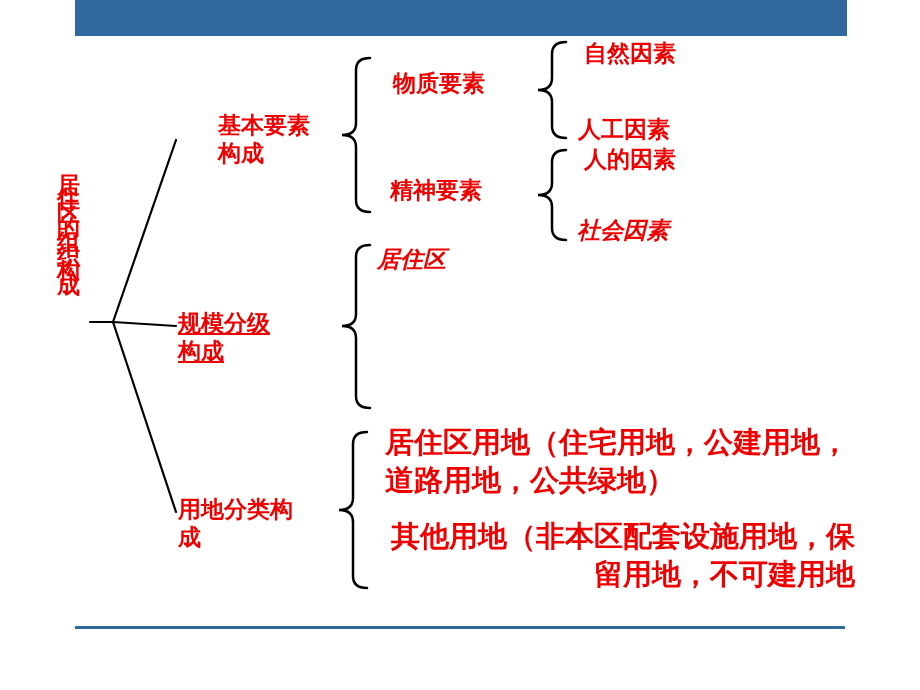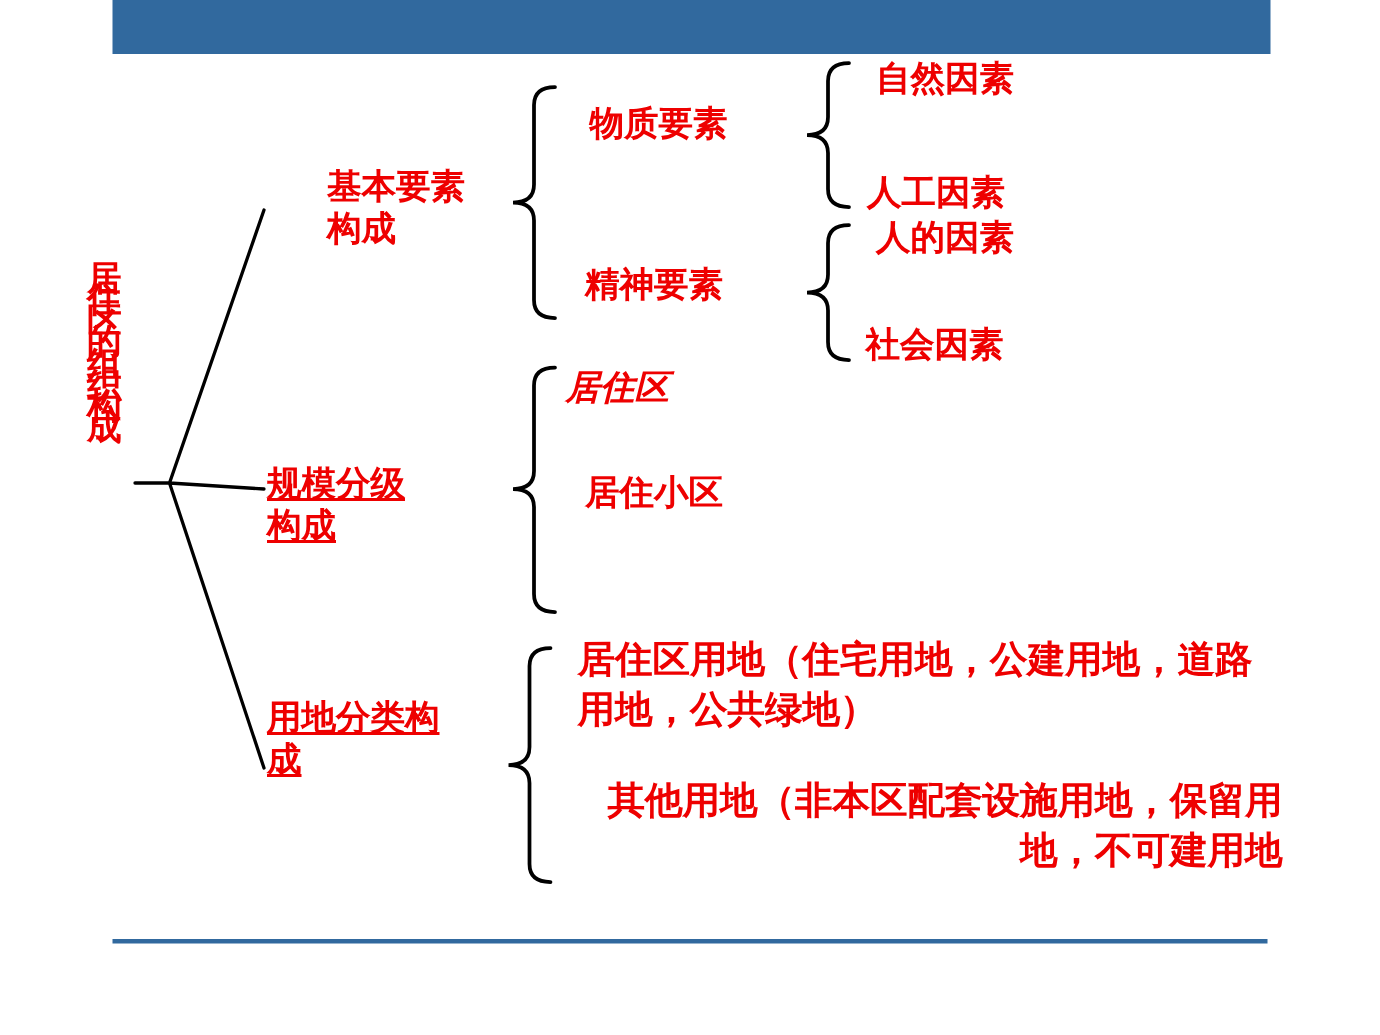--- a/index.html
+++ b/index.html
@@ -56,21 +56,21 @@
     top: 156px;
     color: #ee0000;
     font-size: 23px;
     writing-mode: vertical-rl;
     text-orientation: upright;
     letter-spacing: 14px;
   }
   .land-block {
     position: absolute;
     color: #ee0000;
-    font-size: 25px;
+    font-size: 29px;
     line-height: 1.32;
     width: 470px;
     white-space: normal;
     word-break: break-all;
   }
 </style>
 </head>
 <body>
 
 <div class="slide">
@@ -99,30 +99,29 @@
   <div class="node" style="left:393px; top:70px;">物质要素</div>
 
   <div class="node" style="left:584px; top:40px;">自然因素</div>
 
   <div class="node" style="left:578px; top:116px;">人工因素</div>
 
   <div class="node" style="left:390px; top:177px;">精神要素</div>
 
   <div class="node" style="left:570px; top:146px;margin-left:14px;">人的因素</div>
 
-  <div class="node" style="left:577px; top:217px;">社会因素</div>
+  <div class="node" style="left:577px; top:217px;font-style:italic;">社会因素</div>
 
   <div class="node wrap" style="left:178px; top:310px; width:100px;text-decoration:underline;">规模分级构成</div>
 
   <div class="node" style="left:377px; top:246px;font-style:italic;">居住区</div>
 
-  <div class="node" style="left:390px; top:316px;">居住小区</div>
 
 
-  <div class="node wrap" style="left:178px; top:466px; width:122px;text-decoration:underline;">用地分类构成</div>
+  <div class="node wrap" style="left:178px; top:496px; width:122px;">用地分类构成</div>
 
   <div class="land-block" style="left:385px; top:423px;">居住区用地（住宅用地，公建用地，道路用地，公共绿地）</div>
 
   <div class="land-block" style="left:385px; top:517px;text-align:right;">其他用地（非本区配套设施用地，保留用地，不可建用地</div>
 
   <div class="bottom-rule"></div>
 
 </div>
 
 </body></html>

